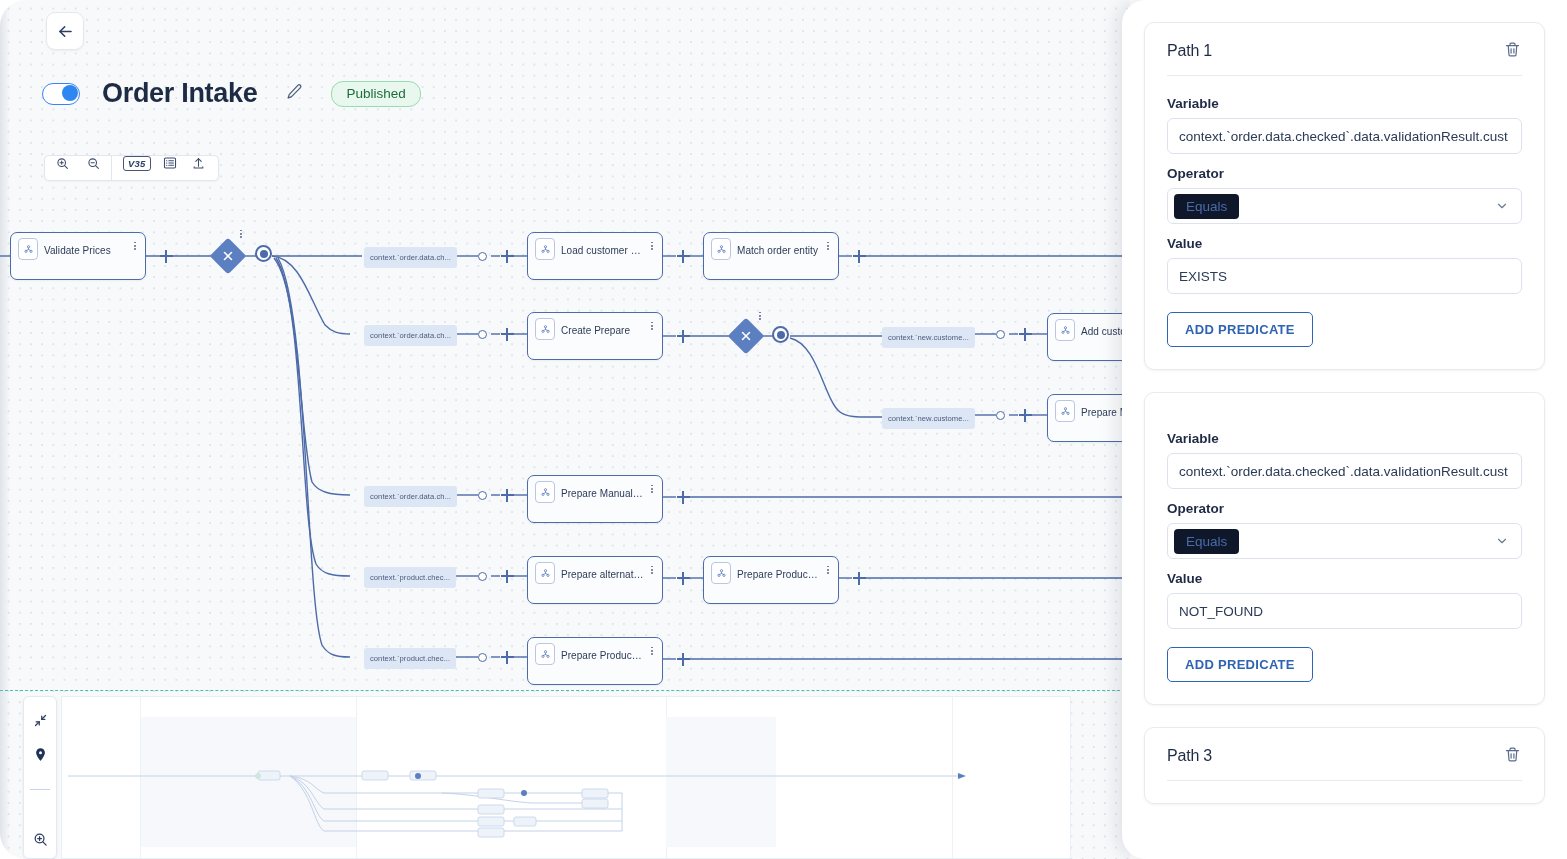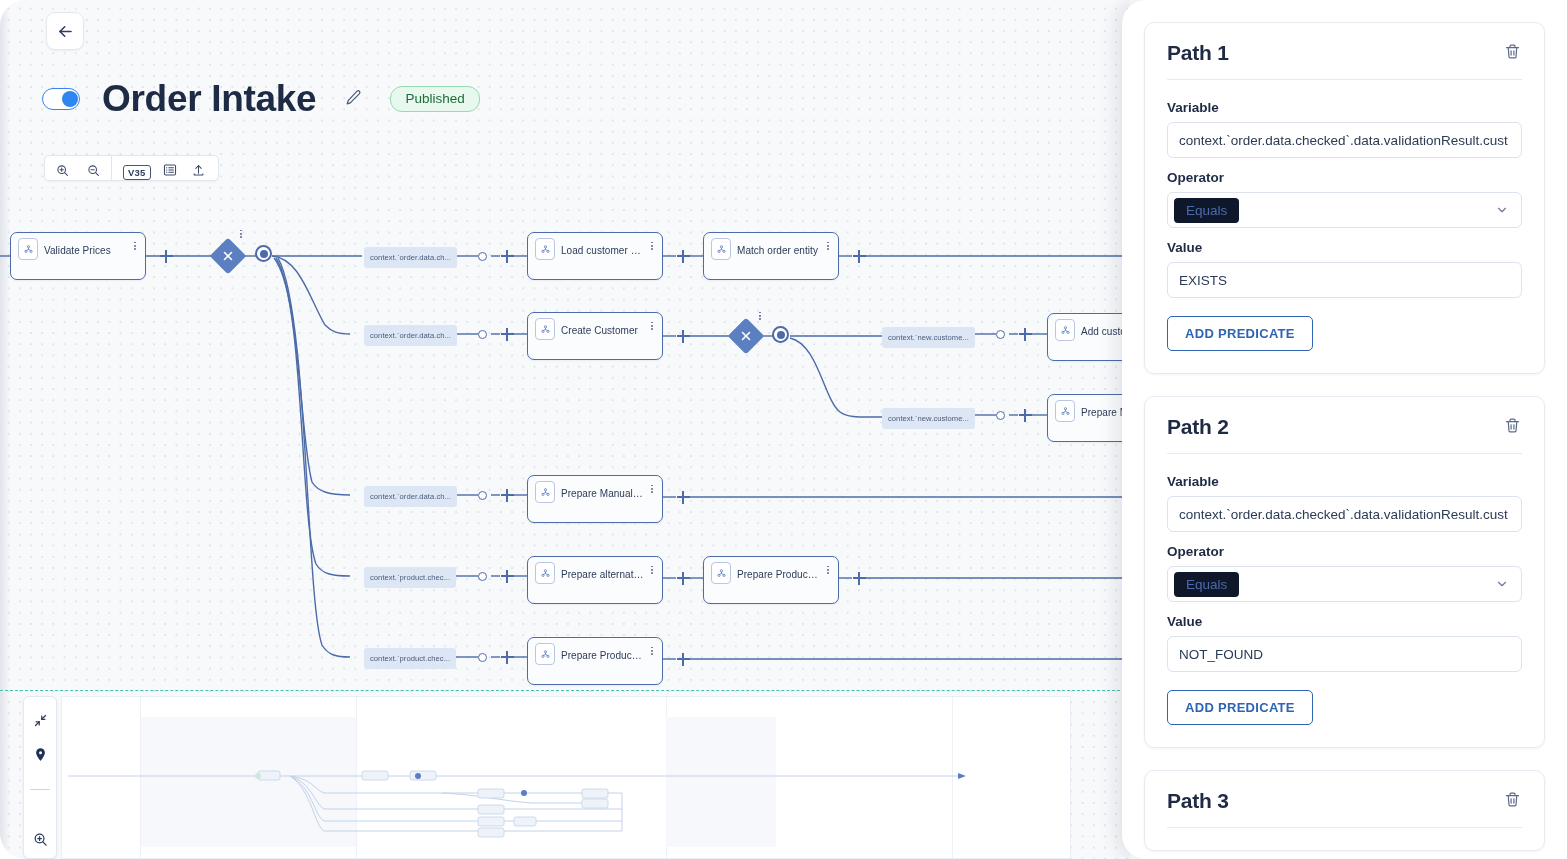--- a/index.html
+++ b/index.html
@@ -55,42 +55,42 @@
     width: 38px; height: 22px; border-radius: 12px;
     background: #ffffff; border: 1.6px solid #3b82f6;
     position: relative; cursor: pointer; flex: none;
   }
   .toggle .knob {
     position: absolute; right: 1.5px; top: 1.5px;
     width: 16px; height: 16px; border-radius: 50%;
     background: #2e86f0;
   }
   .wf-title {
-    font-size: 37px; font-weight: 700; color: #1e2b45;
+    font-size: 27px; font-weight: 700; color: #1e2b45;
     letter-spacing: -0.3px; margin-left: 22px; white-space: nowrap;
   }
   .pencil-btn {
     margin-left: 26px; width: 22px; height: 22px;
     display:flex; align-items:center; justify-content:center; cursor:pointer;
   }
   .badge-published {
     margin-left: 26px;
     background: #e8f8ee; color: #1f6b3b;
     border: 1px solid #97dcb0; border-radius: 12px;
     font-size: 13.5px; padding: 4px 14px 5px; white-space: nowrap;
   }
 
   
   .toolbar {
     position: absolute; left: 44px; top: 155px;
     height: 26px; display: flex; align-items: stretch;
     background: #fff; border: 1px solid #e1e6ef; border-radius: 5px;
     box-shadow: 0 1px 2px rgba(16,24,40,.04);
   }
-  .tb-group { display: flex; align-items: flex-end; padding: 0 9px; gap: 14px; }
+  .tb-group { display: flex; align-items: flex-start; padding: 0 9px; gap: 14px; font-style: italic; }
   .tb-sep { width: 1px; background: #e1e6ef; }
   .tb-btn { display:flex; align-items:center; justify-content:center; cursor:pointer; width:17px;height:17px; }
   .ver-chip {
     border: 1px solid #46567a; color: #2e3e5e; border-radius: 3px;
     font-size: 9.5px; font-weight: 600; padding: 1px 4px; line-height: 1.2;
     letter-spacing: .2px; cursor:pointer;
   }
 
   
   .flow { position: absolute; left: 0; top: 0; width: 1130px; height: 700px; }
@@ -209,21 +209,21 @@
   .card {
     background:#fff; border:1px solid #e6ebf2; border-radius:10px;
     box-shadow: 0 1px 3px rgba(16,24,40,.05);
     padding: 18px 22px 22px 22px;
     margin-bottom: 22px;
   }
   .card-head {
     display:flex; align-items:center; justify-content:space-between;
     padding-bottom: 14px; border-bottom: 1px solid #e6ebf2;
   }
-  .card-title { font-size:21px; font-weight:700; color:#1f2b45; letter-spacing:-.2px; }
+  .card-title { font-size:16px; font-weight:400; color:#1f2b45; letter-spacing:-.2px; }
   .trash-btn { width:20px;height:20px; display:flex;align-items:center;justify-content:center; cursor:pointer; }
   .fld-label {
     font-size:13.5px; font-weight:700; color:#1f2b45;
     margin: 20px 0 7px 0;
   }
   .fld-label.tight { margin-top: 12px; }
   .fld-input {
     width:100%; height:36px; border:1px solid #dde3ec; border-radius:6px;
     background:#fff; font-size:13.5px; color:#2b3a55;
     padding: 0 11px; outline:none; overflow:hidden; white-space:nowrap;
@@ -522,21 +522,21 @@
         <div class="nicon">
           <svg width="11" height="11" viewBox="0 0 24 24" fill="none" stroke="#5b7fc0" stroke-width="1.9">
               <circle cx="12" cy="6" r="2.4"></circle>
               <circle cx="6.5" cy="16" r="2.4"></circle>
               <circle cx="17.5" cy="16" r="2.4"></circle>
               <line x1="12" y1="8.4" x2="12" y2="12"></line>
               <line x1="12" y1="12" x2="7.4" y2="14.2"></line>
               <line x1="12" y1="12" x2="16.6" y2="14.2"></line>
             </svg>
         </div>
-        <div class="nlabel">Create Customer</div>
+        <div class="nlabel">Create Prepare</div>
         <div class="ndots">
             <i></i>
             <i></i>
             <i></i>
           </div>
       </div>
 
       <div class="node" style="left:1047px;top:313px;">
         <div class="nicon">
           <svg width="11" height="11" viewBox="0 0 24 24" fill="none" stroke="#5b7fc0" stroke-width="1.9">
@@ -743,34 +743,20 @@
               <polyline points="6 9 12 15 18 9"></polyline>
             </svg>
         </div>
       </div>
       <div class="fld-label tight">Value</div>
       <input class="fld-input" value="EXISTS" style="">
       <div class="btn-outline">ADD PREDICATE</div>
     </div>
 
     <div class="card">
-      <div class="card-head">
-        <div class="card-title">Path 2</div>
-        <div class="trash-btn">
-          <span>
-            <svg width="17" height="17" viewBox="0 0 24 24" fill="none" stroke="#5b6b8c" stroke-width="1.7" stroke-linecap="round" stroke-linejoin="round">
-              <polyline points="3.5 6.5 20.5 6.5"></polyline>
-                <path d="M8.5 6.5V4.5a1.5 1.5 0 0 1 1.5-1.5h4a1.5 1.5 0 0 1 1.5 1.5v2"></path>
-              <path d="M6 6.5l1 13a1.5 1.5 0 0 0 1.5 1.4h7a1.5 1.5 0 0 0 1.5-1.4l1-13"></path>
-              <line x1="10" y1="11" x2="10" y2="17"></line>
-                <line x1="14" y1="11" x2="14" y2="17"></line>
-            </svg>
-          </span>
-        </div>
-      </div>
       <div class="fld-label">Variable</div>
       <input class="fld-input" value="context.`order.data.checked`.data.validationResult.cust" style="">
       <div class="fld-label tight">Operator</div>
       <div class="fld-select">
         <div class="chip">Equals</div>
         <div class="caret">
           <svg width="14" height="14" viewBox="0 0 24 24" fill="none" stroke="#6b7a95" stroke-width="2" stroke-linecap="round" stroke-linejoin="round">
               <polyline points="6 9 12 15 18 9"></polyline>
             </svg>
         </div>

